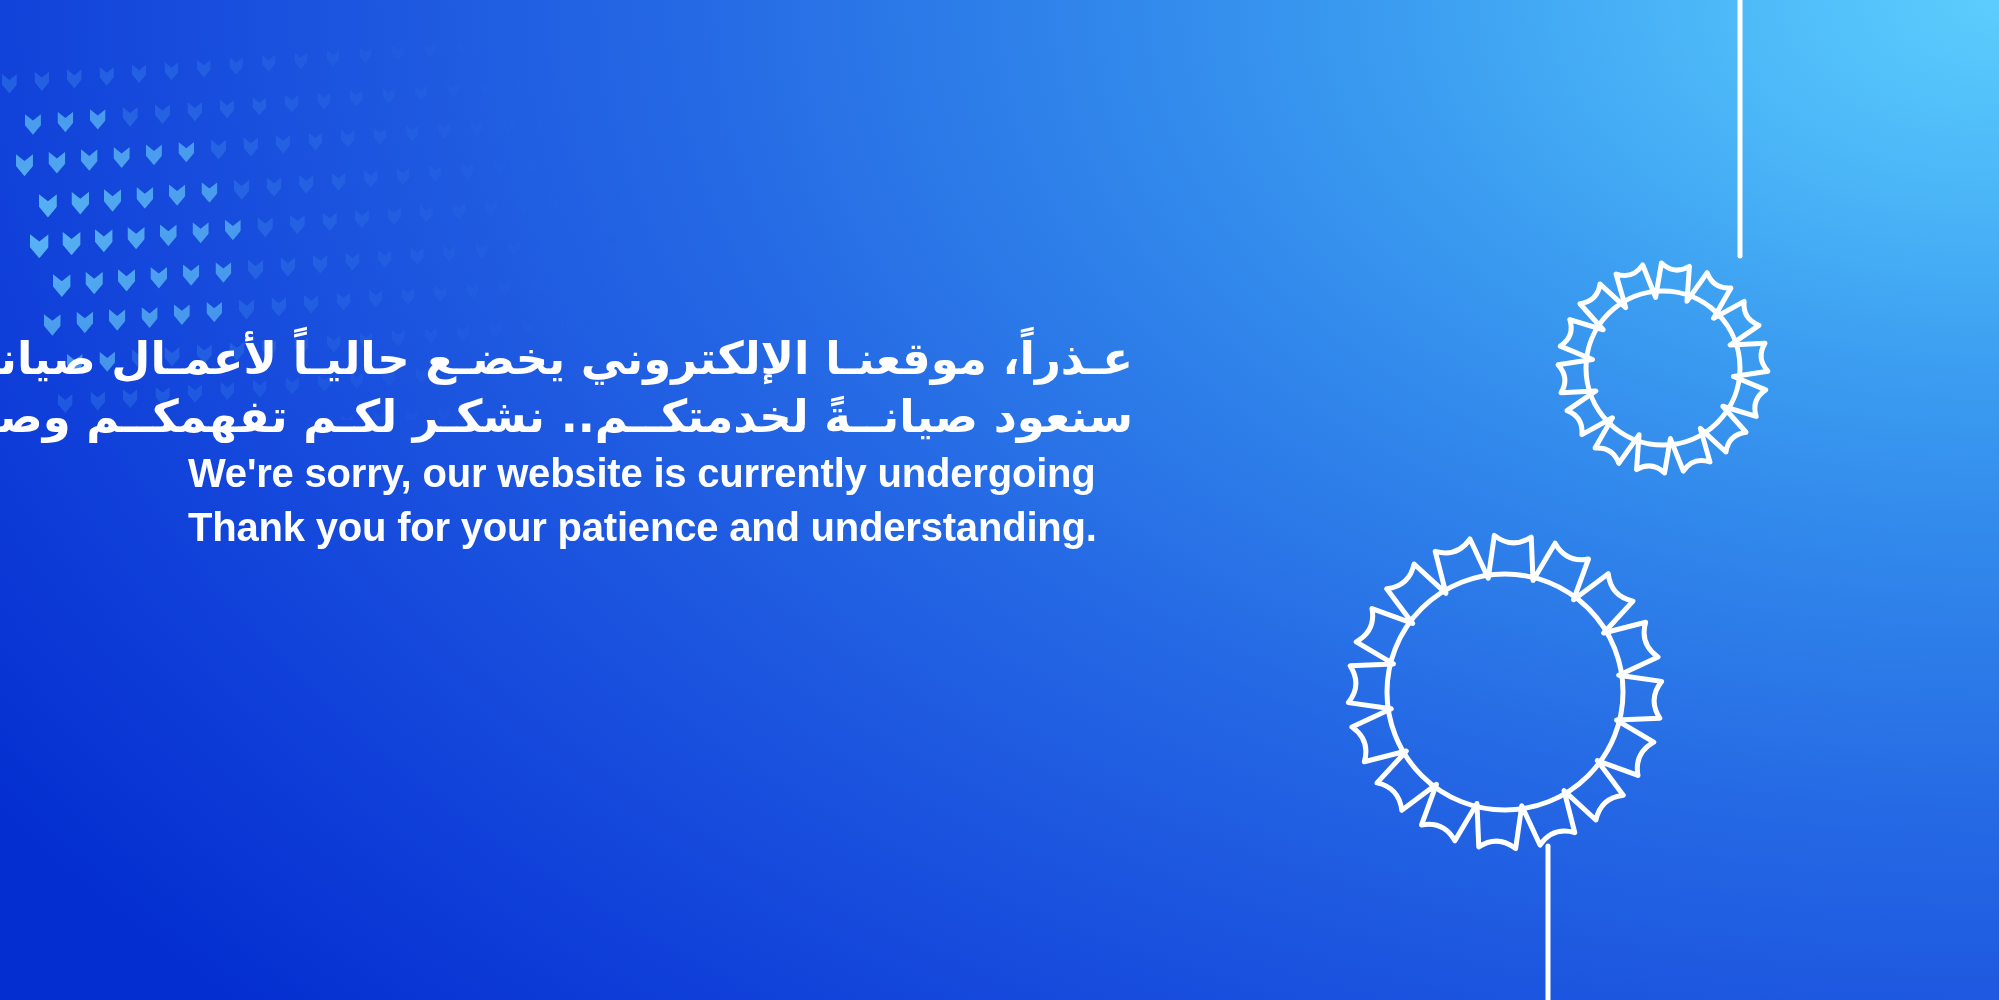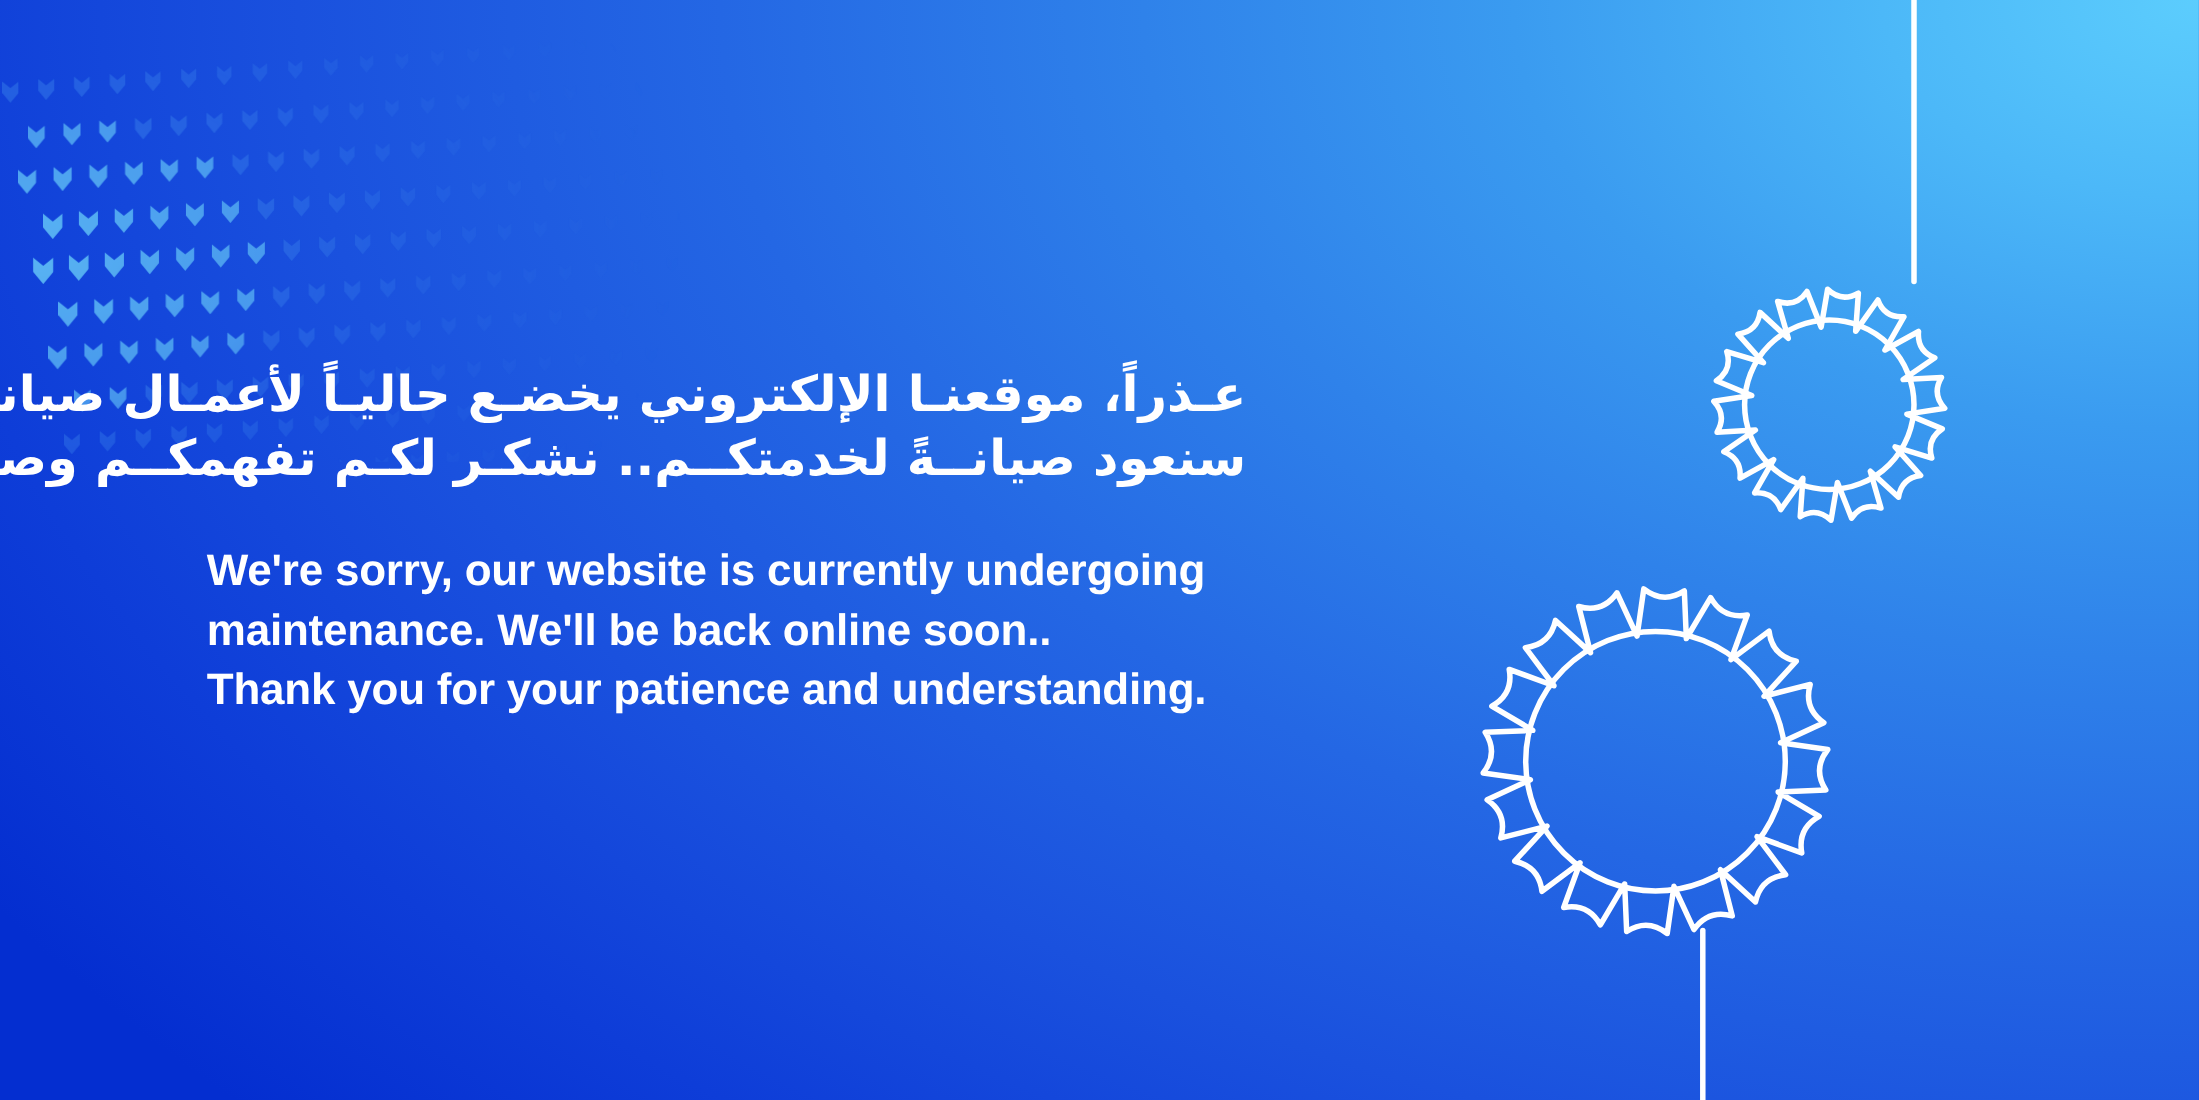--- a/index.html
+++ b/index.html
@@ -58,21 +58,20 @@
     text-align: center;
     color: #ffffff;
     font-size: 45px;
     font-weight: bold;
     line-height: 58px;
     letter-spacing: 0px;
     white-space: nowrap;
     font-family: "DejaVu Sans", "Liberation Sans", sans-serif;
   }
   #english-block {
-    margin-top: 46px;
   }
   .english-line {
     color: #ffffff;
     font-size: 40px;
     font-weight: bold;
     line-height: 54px;
     white-space: nowrap;
     letter-spacing: -0.2px;
     font-family: "Liberation Sans", sans-serif;
   }
@@ -313,18 +312,17 @@
 
   <div id="message-block">
 
     <div>
       <div class="arabic-line">عـذراً، موقعنـا الإلكتروني يخضـع حاليـاً لأعمـال صيانــة.</div>
       <div class="arabic-line">سنعود صيانــةً لخدمتكــم.. نشكـر لكـم تفهمكــم وصبركــم</div>
     </div>
 
     <div id="english-block">
       <div class="english-line">We're sorry, our website is currently undergoing</div>
-      <div class="english-line">maintenance. We'll be back online soon..</div>
       <div class="english-line">Thank you for your patience and understanding.</div>
     </div>
 
   </div>
 </div>
 
 </body></html>

